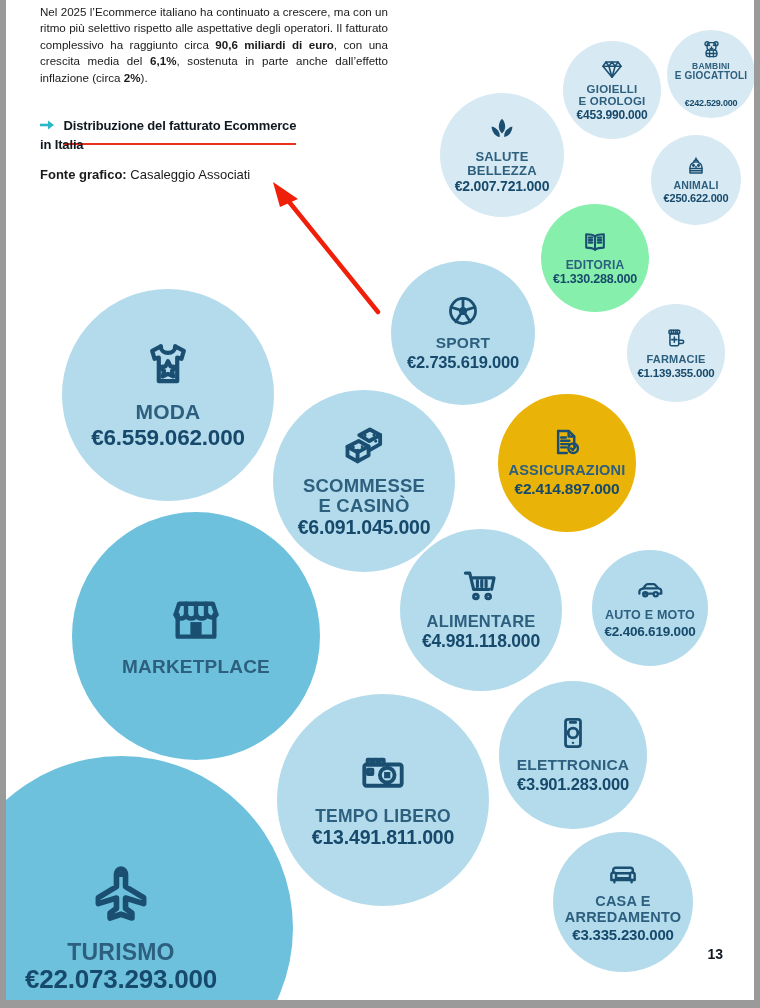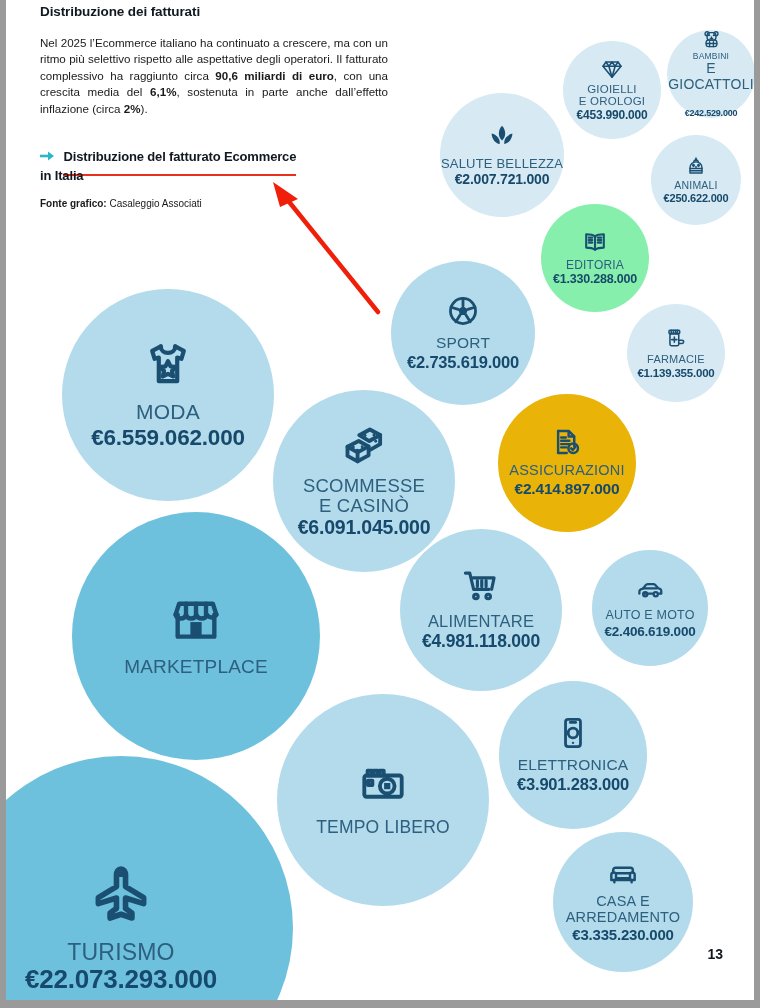--- a/index.html
+++ b/index.html
@@ -37,38 +37,38 @@
     width:15px;height:12px;
   }
   #linktitle{
     font-size:13px;font-weight:bold;color:#101820;
     line-height:18px;letter-spacing:-0.15px;
   }
   #linktitle .ul{
     border-bottom:2.5px solid #e8301c;padding-bottom:10px;
   }
   #fonte{
-    margin-top:13px;font-size:10px;color:#1a1a1a;
+    margin-top:13px;font-size:13px;color:#1a1a1a;
   }
   #fonte b{font-weight:bold;}
 
   
   #annot{position:absolute;left:250px;top:180px;pointer-events:none;}
 
   
   .bub{
     position:absolute;border-radius:50%;
     display:flex;flex-direction:column;
     align-items:center;justify-content:center;
     text-align:center;color:#1b4f72;
     box-sizing:border-box;
   }
   .bub .ico{display:block;line-height:0;}
   .bub .nm{
-    font-weight:400;color:#2d5f7f;letter-spacing:0.2px;
+    font-weight:700;color:#2d5f7f;letter-spacing:0.2px;
     line-height:1.08;
   }
   .bub .vl{
     font-weight:bold;color:#16496b;letter-spacing:-0.2px;
     line-height:1.12;
   }
 
   
   #pageno{
     position:absolute;right:31px;bottom:38px;
@@ -103,20 +103,21 @@
         <span class="ico" style="margin-bottom: 11px;"><svg width="44" height="44" viewBox="0 0 24 24" fill="none" stroke="#1b4f72" stroke-width="2.1" stroke-linecap="round" stroke-linejoin="round">
             <rect x="1.8" y="6.8" width="20.4" height="11.6" rx="1.2"></rect>
             <circle cx="14.3" cy="12.6" r="4"></circle>
             <rect x="12.6" y="10.9" width="3.4" height="3.4" fill="#1b4f72" stroke="none"></rect>
             <rect x="3.6" y="4.2" width="2.4" height="2.6"></rect>
             <rect x="6.8" y="4.2" width="2.4" height="2.6"></rect>
             <rect x="10" y="4.2" width="2.4" height="2.6"></rect>
             <rect x="3.8" y="9.6" width="2.4" height="2.4"></rect>
           </svg></span>
         <div class="nm" style="font-size: 17.5px;">TEMPO LIBERO</div>
+        <div class="vl" style="font-size: 19.5px; margin-top: 1px;">€13.491.811.000</div>
       </div>
       <div class="bub" style="left: 56px; top: 289px; width: 212px; height: 212px; background: rgb(179, 219, 235);">
         <span class="ico" style="margin-bottom: 13px;"><svg width="48" height="48" viewBox="0 0 24 24" fill="none" stroke="#1b4f72" stroke-width="2.1" stroke-linecap="round" stroke-linejoin="round">
             <path d="M8.4 3.2 4.1 5.4l1.2 4 2.1-.6V20.6h9.2V8.8l2.1.6 1.2-4-4.3-2.2"></path>
             <path d="M8.4 3.2c0 2 1.6 3.2 3.6 3.2s3.6-1.2 3.6-3.2"></path>
             <path d="M12 10.6l1.25 2.6 2.85.3-2.1 1.95.6 2.8L12 16.9l-2.6 1.35.6-2.8-2.1-1.95 2.85-.3z"></path>
           </svg></span>
         <div class="nm" style="font-size: 21px;">MODA</div>
         <div class="vl" style="font-size: 22.5px; margin-top: 1px;">€6.559.062.000</div>
       </div>
@@ -262,27 +263,26 @@
             <circle cx="17.6" cy="4.8" r="2.6"></circle>
             <rect x="6.4" y="3.4" width="11.2" height="9.4" rx="3.4"></rect>
             <circle cx="9.6" cy="7" r=".9" fill="#1b4f72" stroke="none"></circle>
             <circle cx="14.4" cy="7" r=".9" fill="#1b4f72" stroke="none"></circle>
             <path d="M12 8.6v1.4M10.4 10.6a2 2 0 0 0 3.2 0"></path>
             <rect x="5.2" y="12.8" width="13.6" height="8.2" rx="3"></rect>
             <path d="M9.6 14.6v6.4M14.4 14.6v6.4"></path>
             <path d="M5.2 17h13.6"></path>
           </svg></span>
         <div class="nm" style="font-size: 8.5px;">BAMBINI</div>
-        <div class="nm" style="font-size: 14px;">E GIOCATTOLI</div>
+        <div class="nm" style="font-size: 10px;">E GIOCATTOLI</div>
         <div class="vl" style="font-size: 9px; margin-top: 16px;">€242.529.000</div>
       </div>
     </div>
 
   <div id="textcol">
-    <div id="heading">Distribuzione dei fatturati</div>
     <p id="intro">Nel 2025 l’Ecommerce italiano ha continuato a crescere, ma con un ritmo più selettivo rispetto alle aspettative degli operatori. Il fatturato complessivo ha raggiunto circa <b>90,6 miliardi di euro</b>, con una crescita media del <b>6,1%</b>, sostenuta in parte anche dall’effetto inflazione (circa <b>2%</b>).</p>
 
     <div id="linkrow">
       <span id="arrow-ico">
         <svg width="15" height="12" viewBox="0 0 15 12">
           <path d="M0 6 h10" stroke="#2bb7c6" stroke-width="2.6" fill="none"></path>
           <path d="M8 1.5 L14 6 L8 10.5 Z" fill="#2bb7c6"></path>
         </svg>
       </span>
       <span id="linktitle"><span class="ul">Distribuzione del fatturato Ecommerce</span><br><span>in Italia</span></span>

